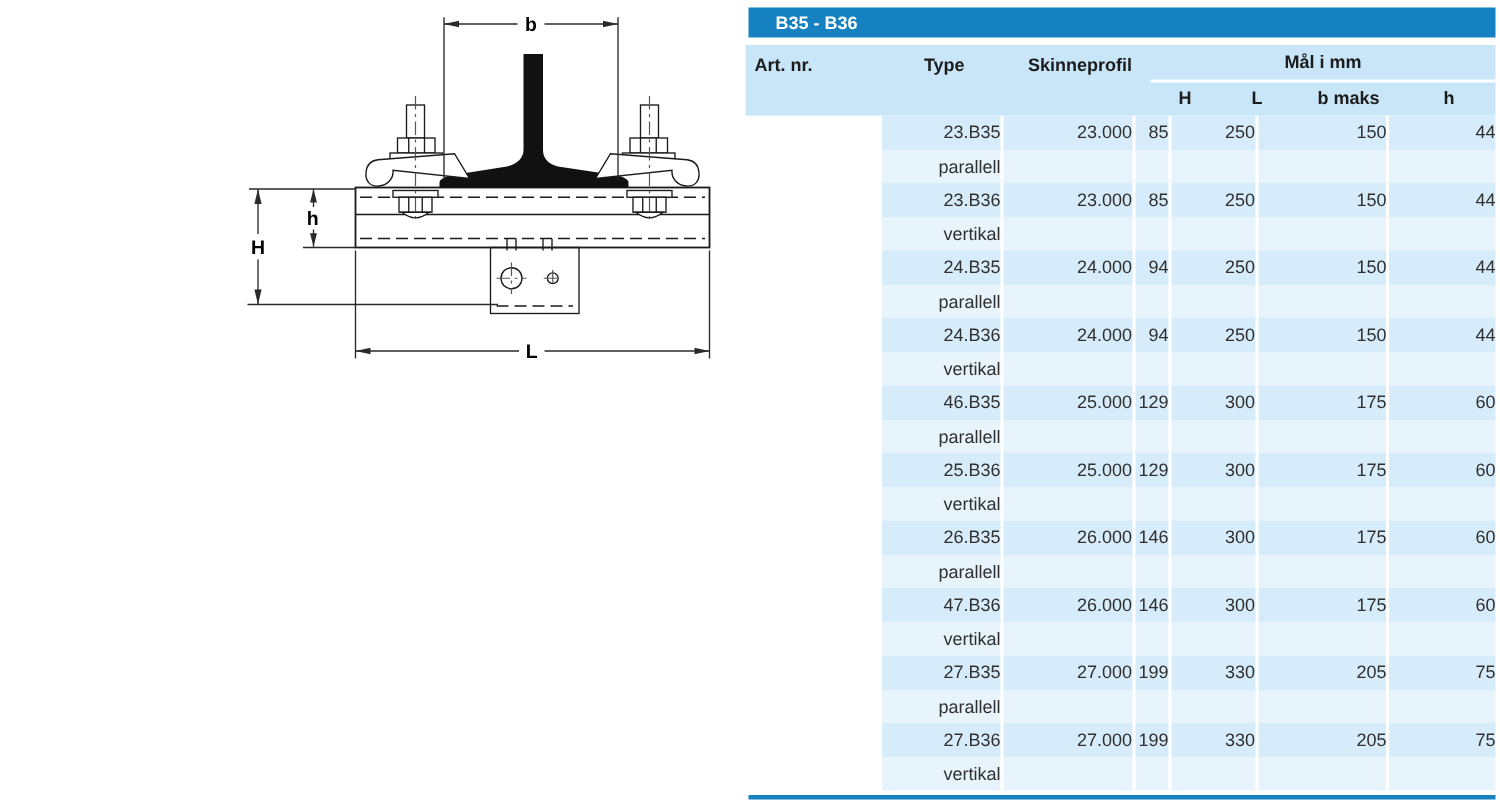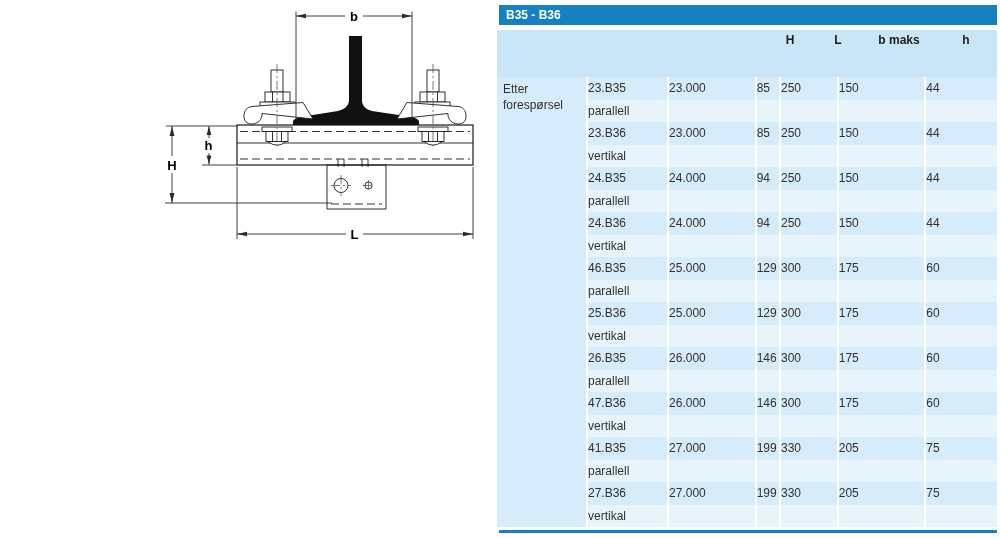--- a/index.html
+++ b/index.html
@@ -16,38 +16,38 @@
     width:1000px;height:538px;position:relative;overflow:hidden;
     font-family:"Liberation Sans",sans-serif;color:var(--txt);
   }
   
   .drawing{position:absolute;left:0;top:0;width:497px;height:538px}
   
   .tablewrap{position:absolute;left:497px;top:0;width:503px;height:538px;font-size:12px}
   .tbar{
     position:absolute;left:2px;top:5px;width:498px;height:20px;
     background:var(--blue);color:#fff;font-weight:bold;
-    line-height:20px;padding-left:7px;font-size:12px;
+    line-height:20px;padding-left:18px;font-size:12px;
   }
   .thead{position:absolute;left:0;top:30px;width:500px;height:47px;background:var(--head-bg);color:var(--head-txt);font-weight:bold}
   .thr1{display:flex;height:25px;align-items:center}
   .th-art{width:89px;padding-left:6px;text-align:left}
   .th-type{width:87px;text-align:center}
   .th-sk{width:94px;text-align:center}
   .th-mal{width:230px;text-align:center;height:25px;line-height:23px;border-bottom:2px solid #fff}
   .thr2{display:flex;height:22px;line-height:20px;text-align:center}
   .th-sp{width:270px}
   .th-H{width:46px}.th-L{width:50px}.th-b{width:72px}.th-h{width:62px}
   .tbody{position:absolute;left:0;top:77px;width:500px;height:450px}
   .artcell{
     position:absolute;left:0;top:0;width:89px;height:450px;background:var(--row-dark);
     padding:4px 6px;line-height:1.35;
   }
   .rows{position:absolute;left:91px;top:0;width:409px}
-  .trow{display:flex;height:22.5px;column-gap:2px;line-height:22.5px;text-align:left}
+  .trow{display:flex;height:22.5px;column-gap:2px;line-height:22.5px;text-align:right}
   .trow.val .c{background:var(--row-dark)}
   .trow.alt .c{background:var(--row-light)}
   .c1{width:85px}.c2{width:92px}.c3{width:24px}.c4{width:60px}.c5{width:92px}.c6{width:76px}
   .bbar{position:absolute;left:2px;top:530px;width:498px;height:3px;background:var(--blue)}
   
   .ln{stroke:#1a1a1a;stroke-width:1.2;fill:none}
   .lnt{stroke:#1a1a1a;stroke-width:0.9;fill:none}
   .dash{stroke:#1a1a1a;stroke-width:0.9;fill:none;stroke-dasharray:8 4}
   .cl{stroke:#555;stroke-width:0.8;fill:none;stroke-dasharray:9 3 2 3}
   .wh{fill:#fff;stroke:#1a1a1a;stroke-width:0.9}
@@ -164,31 +164,36 @@
     </g>
   </svg>
 </div>
 
 <div class="tablewrap">
   <div class="tbar">
     <span>B35 - B36</span>
   </div>
 
   <div class="thead">
+    <div class="thr1">
+      <div class="th-art">Art. nr.</div>
+      <div class="th-type">Type</div>
+      <div class="th-sk">Skinneprofil</div>
+      <div class="th-mal">Mål i mm</div>
+    </div>
     <div class="thr2">
       <div class="th-sp"></div>
       <div class="th-H">H</div>
       <div class="th-L">L</div>
       <div class="th-b">b maks</div>
       <div class="th-h">h</div>
     </div>
   </div>
 
   <div class="tbody">
-    <div class="artcell">Etter forespørsel</div>
     <div class="rows">
         <div class="trow val">
           <div class="c c1">23.B35</div>
           <div class="c c2">23.000</div>
           <div class="c c3">85</div>
           <div class="c c4">250</div>
           <div class="c c5">150</div>
           <div class="c c6">44</div>
         </div>
         <div class="trow alt">
@@ -305,21 +310,21 @@
         </div>
         <div class="trow alt">
           <div class="c c1">vertikal</div>
           <div class="c c2"></div>
           <div class="c c3"></div>
           <div class="c c4"></div>
           <div class="c c5"></div>
           <div class="c c6"></div>
         </div>
         <div class="trow val">
-          <div class="c c1">41.B35</div>
+          <div class="c c1">27.B35</div>
           <div class="c c2">27.000</div>
           <div class="c c3">199</div>
           <div class="c c4">330</div>
           <div class="c c5">205</div>
           <div class="c c6">75</div>
         </div>
         <div class="trow alt">
           <div class="c c1">parallell</div>
           <div class="c c2"></div>
           <div class="c c3"></div>

